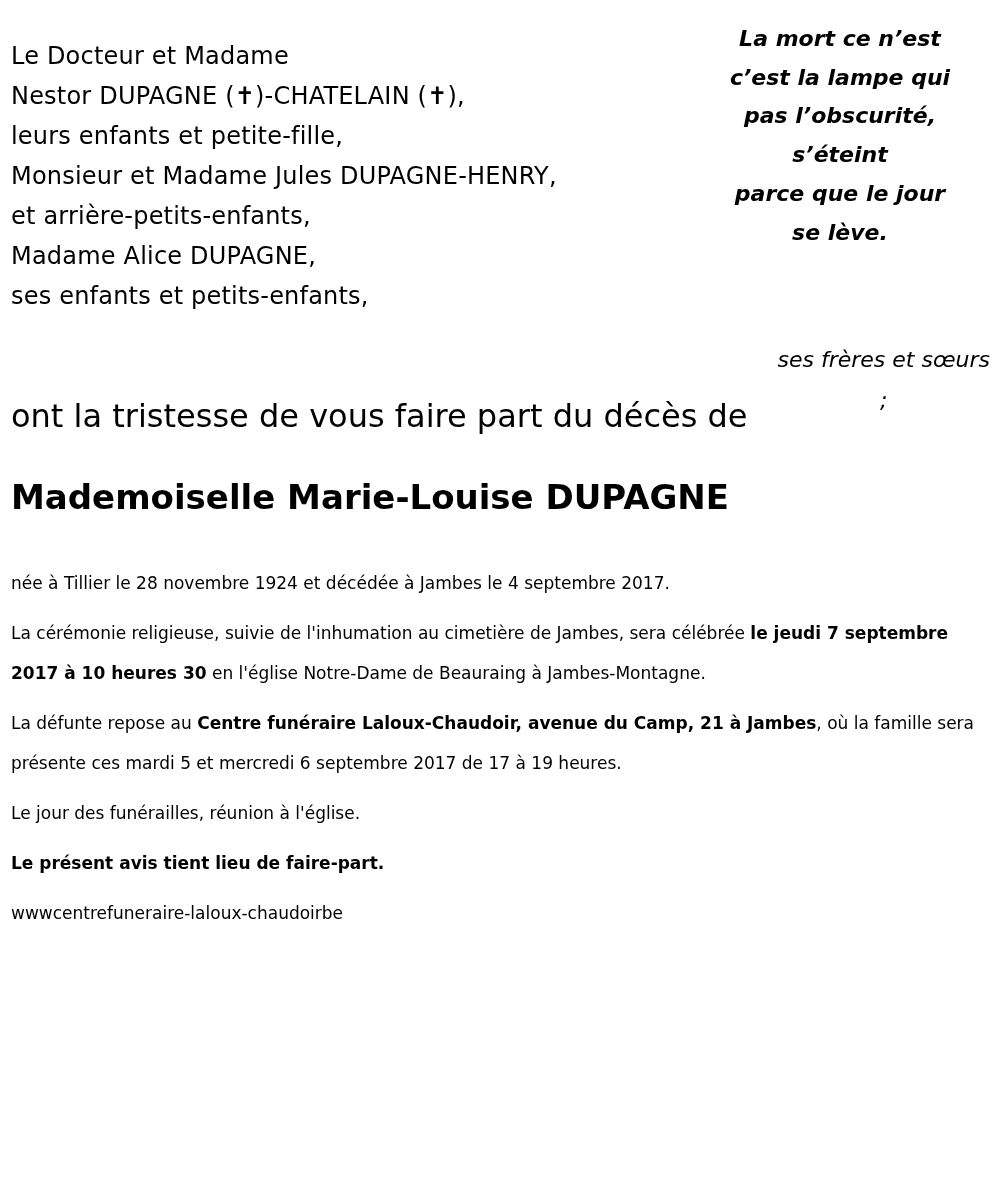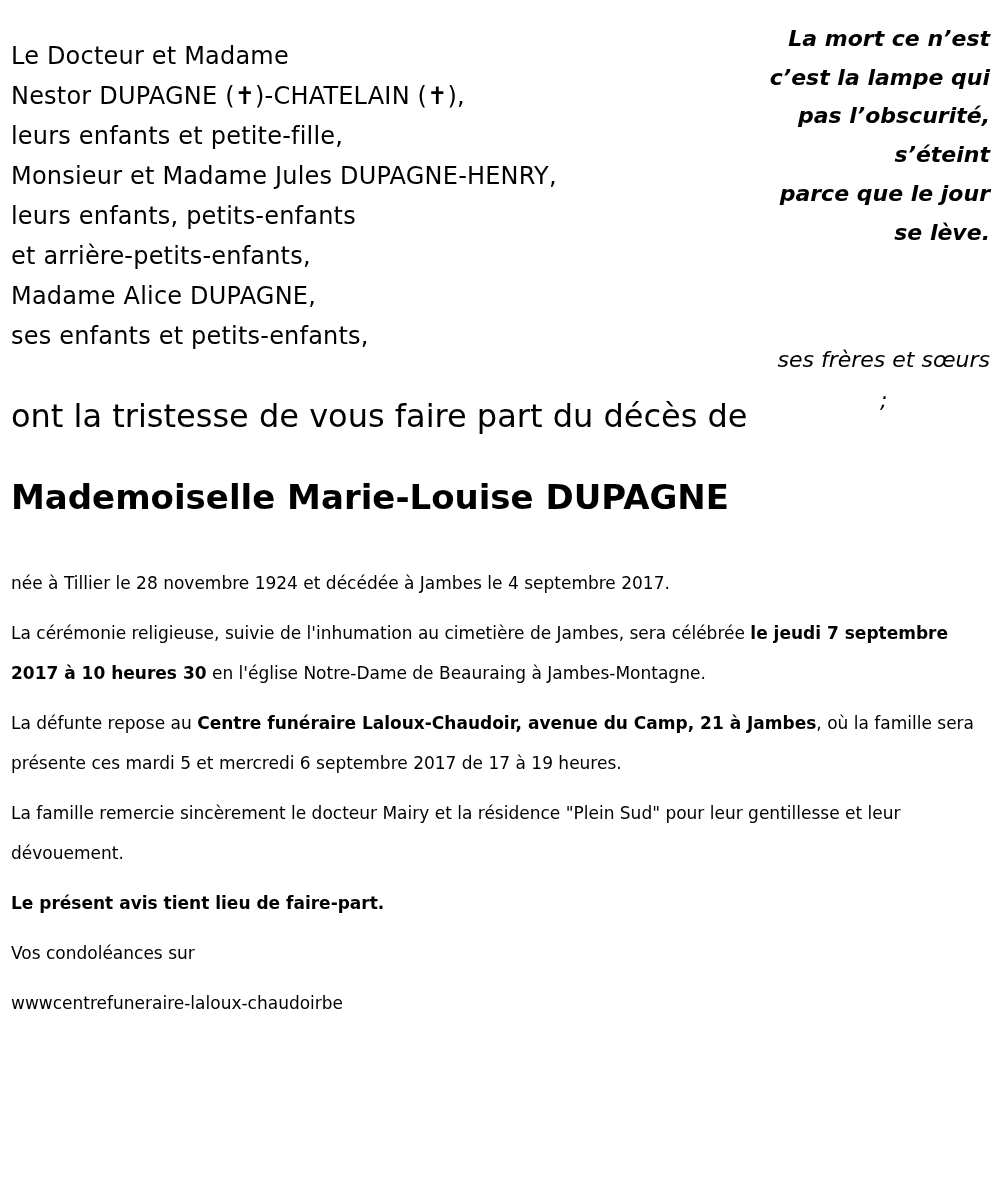--- a/index.html
+++ b/index.html
@@ -18,21 +18,21 @@
       font-size: 24px;
       line-height: 40px;
       letter-spacing: 0.2px;
     }
     .family .line { display: block; white-space: nowrap; }
     .quote {
       position: absolute;
       right: 10px;
       top: 20px;
       width: 300px;
-      text-align: right;
+      text-align: center;
       font-size: 22px;
       line-height: 38.7px;
       font-weight: bold;
       font-style: italic;
     }
     .quote .line { display: block; white-space: nowrap; }
     .siblings {
       position: absolute;
       right: 10px;
       top: 340px;
@@ -73,21 +73,20 @@
     .body b { font-weight: bold; }
   </style>
 </head>
 <body>
 
 <div class="family">
   <span class="line">Le Docteur et Madame</span>
   <span class="line">Nestor DUPAGNE (✝)-CHATELAIN (✝),</span>
   <span class="line">leurs enfants et petite-fille,</span>
   <span class="line">Monsieur et Madame Jules DUPAGNE-HENRY,</span>
-  <span class="line">leurs enfants, petits-enfants</span>
   <span class="line">et arrière-petits-enfants,</span>
   <span class="line">Madame Alice DUPAGNE,</span>
   <span class="line">ses enfants et petits-enfants,</span>
 </div>
 
 <div class="quote">
   <span class="line">La mort ce n’est</span>
   <span class="line">c’est la lampe qui</span>
   <span class="line">pas l’obscurité,</span>
   <span class="line">s’éteint</span>
@@ -101,17 +100,16 @@
 </div>
 
 <div class="intro">ont la tristesse de vous faire part du décès de</div>
 
 <h1 class="name">Mademoiselle Marie-Louise DUPAGNE</h1>
 
 <div class="body">
   <p>née à Tillier le 28 novembre 1924 et décédée à Jambes le 4 septembre 2017.</p>
   <p><span>La cérémonie religieuse, suivie de l'inhumation au cimetière de Jambes, sera célébrée </span><b>le jeudi 7 septembre 2017 à 10 heures 30</b><span> en l'église Notre-Dame de Beauraing à Jambes-Montagne.</span></p>
   <p><span>La défunte repose au </span><b>Centre funéraire Laloux-Chaudoir, avenue du Camp, 21 à Jambes</b><span>, où la famille sera présente ces mardi 5 et mercredi 6 septembre 2017 de 17 à 19 heures.</span></p>
-  <p>La famille remercie sincèrement le docteur Mairy et la résidence "Plein Sud" pour leur gentillesse et leur dévouement.</p>
+  <p>Le jour des funérailles, réunion à l'église.</p>
   <p><b>Le présent avis tient lieu de faire-part.</b></p>
-  <p>Vos condoléances sur</p>
   <p>wwwcentrefuneraire-laloux-chaudoirbe</p>
 </div>
 
 </body></html>

